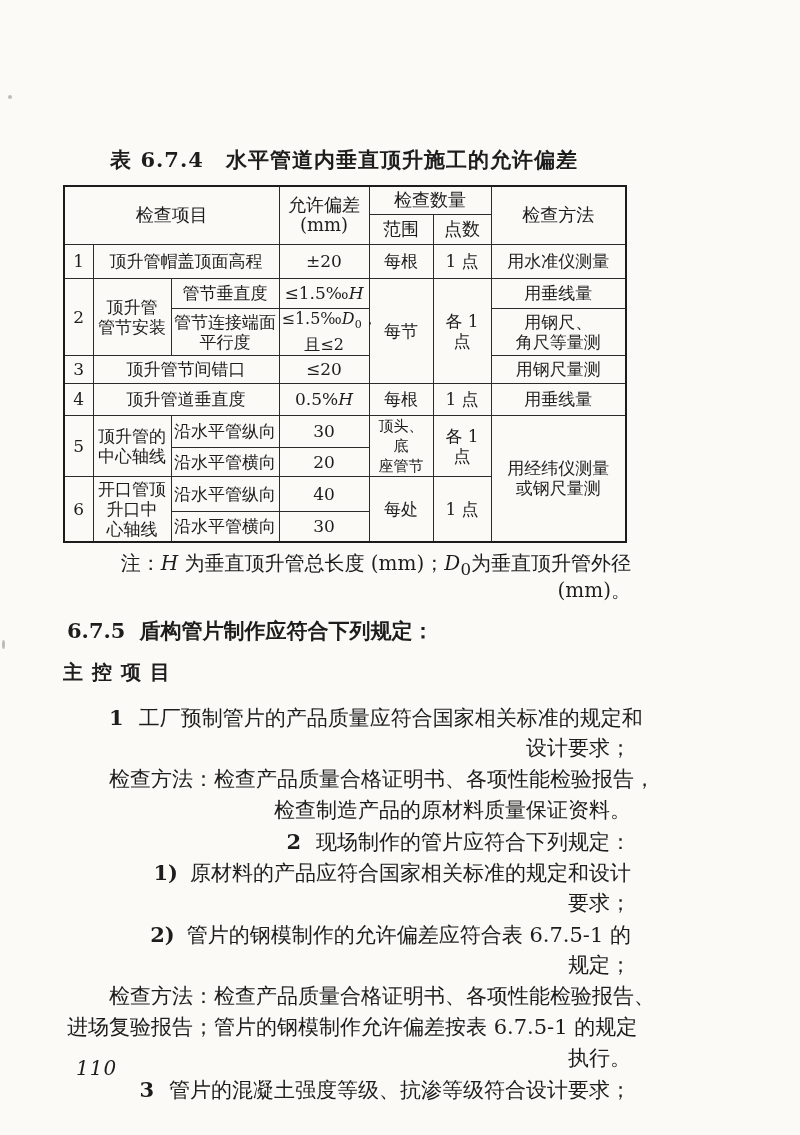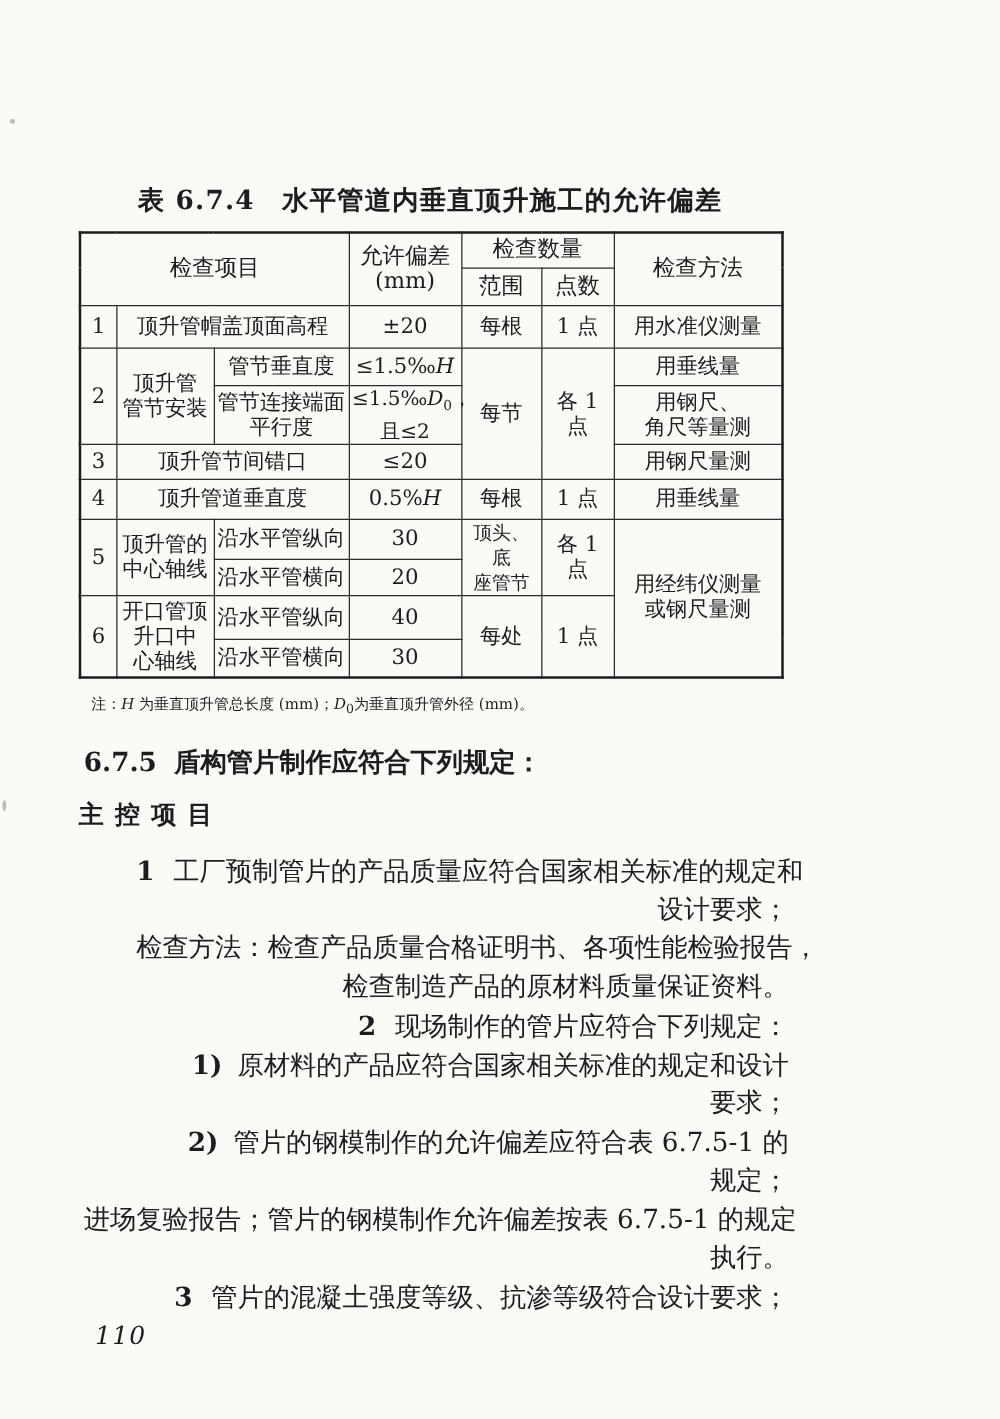--- a/index.html
+++ b/index.html
@@ -38,21 +38,21 @@
   tr.h1{height:28px;} tr.h2{height:30px;}
   tr.r1{height:34px;} tr.r2a{height:30px;} tr.r2b{height:43px;}
   tr.r3{height:28px;} tr.r4{height:32px;}
   tr.r5a{height:32px;} tr.r5b{height:28px;}
   tr.r6a{height:35px;} tr.r6b{height:31px;}
   .var{font-style:italic;font-family:"DejaVu Serif","Liberation Serif",serif;}
   table.dev sub{font-size:11px;}
 
   
   .note{
-    margin:10px 0 0 10px;font-size:12px;line-height:20px;
+    margin:10px 0 0 10px;font-size:20px;line-height:20px;text-align:right;
   }
 
   
   .clause{
     margin:17px 0 0 4px;font-size:21px;font-weight:bold;
   }
   .clause .cnum{margin-right:14px;}
 
   
   .subhead{
@@ -202,20 +202,21 @@
     <div class="bodytext">
       <p class="it2"><b class="num">1</b><span>工厂预制管片的产品质量应符合国家相关标准的规定和</span></p>
       <p class="it0"><span>设计要求；</span></p>
       <p class="it2"><span>检查方法：检查产品质量合格证明书、各项性能检验报告，</span></p>
       <p class="it0"><span>检查制造产品的原材料质量保证资料。</span></p>
       <p class="it2"><b class="num">2</b><span>现场制作的管片应符合下列规定：</span></p>
       <p class="it4"><b class="num">1)</b><span>原材料的产品应符合国家相关标准的规定和设计</span></p>
       <p class="it5"><span>要求；</span></p>
       <p class="it4"><b class="num">2)</b><span>管片的钢模制作的允许偏差应符合表 6.7.5-1 的</span></p>
       <p class="it5"><span>规定；</span></p>
+      <p class="it2"><span>检查方法：检查产品质量合格证明书、各项性能检验报告、</span></p>
       <p class="it0"><span>进场复验报告；管片的钢模制作允许偏差按表 6.7.5-1 的规定</span></p>
       <p class="it0"><span>执行。</span></p>
       <p class="it2"><b class="num">3</b><span>管片的混凝土强度等级、抗渗等级符合设计要求；</span></p>
     </div>
   </div>
 
   <div class="pagenum">110</div>
 </div>
 
 </body></html>

